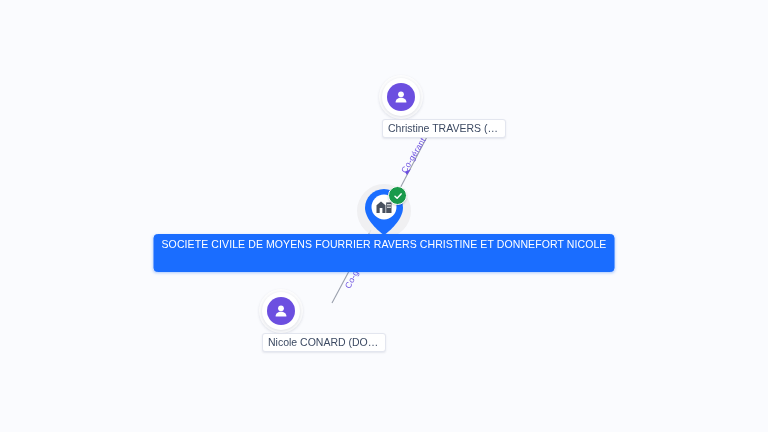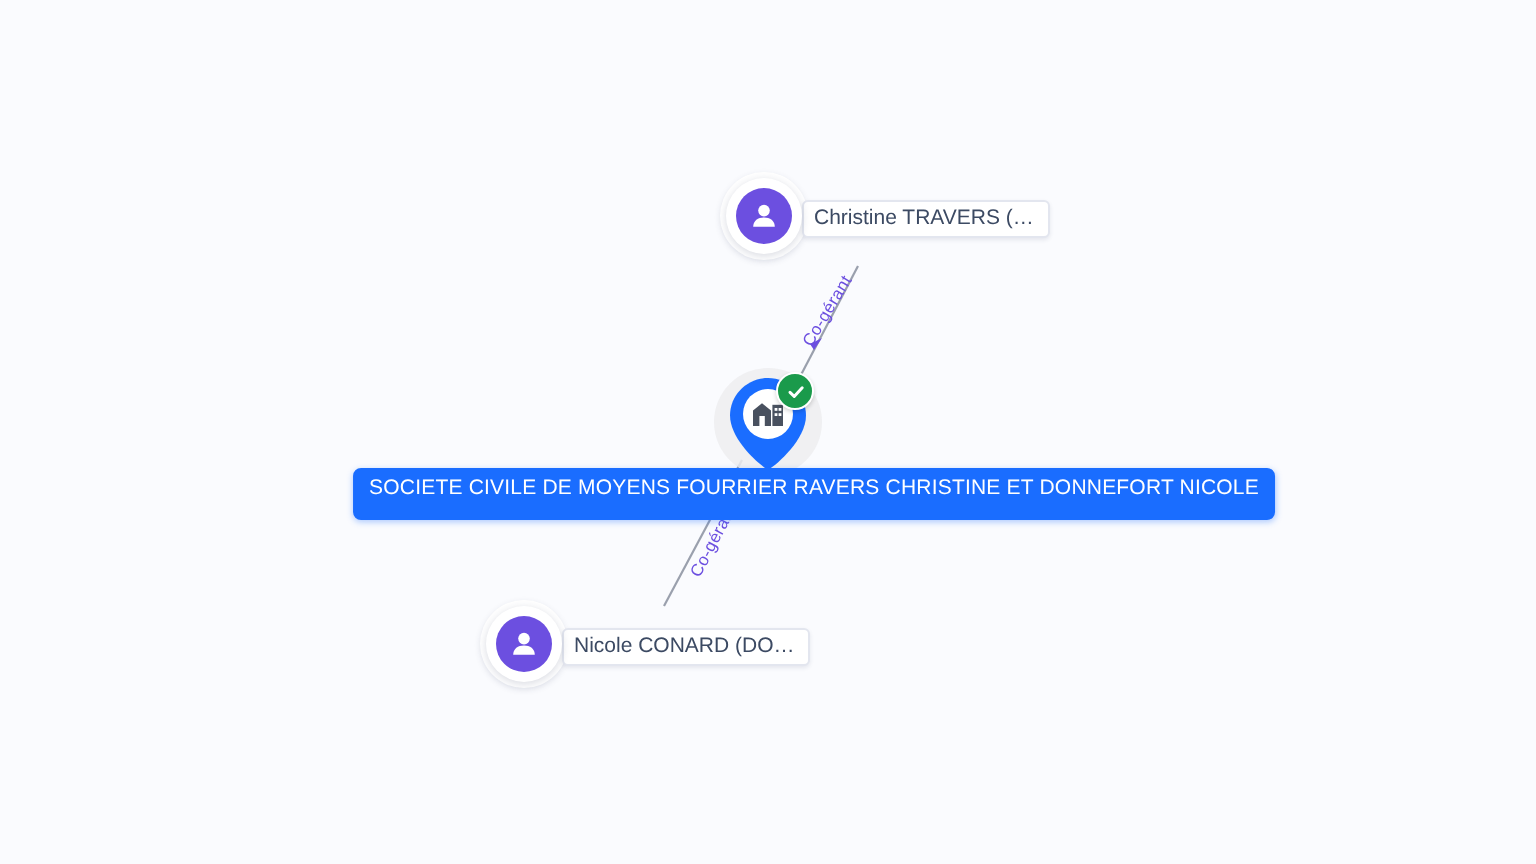--- a/index.html
+++ b/index.html
@@ -26,22 +26,21 @@
     width: 768px;
     height: 432px;
     pointer-events: none;
   }
 
   
   .node {
     position: absolute;
     transform: translate(-50%, -50%);
     display: flex;
-    flex-direction: row;
-    align-items: center;
+    flex-direction: column;
   }
 
   
   .pin-halo {
     position: absolute;
     left: 50%;
     top: 50%;
     width: 54px;
     height: 54px;
     margin-left: -27px;
@@ -138,24 +137,23 @@
   .chip-selected {
     position: absolute;
     transform: translate(-50%, 0);
     background: #1a6dff;
     border: 1px solid #1a6dff;
     border-radius: 4px;
     color: #ffffff;
     font-size: 10.5px;
     line-height: 13px;
     letter-spacing: .1px;
-    padding: 3px 7px 8px 7px;
+    padding: 3px 7px 20px 7px;
     white-space: nowrap;
     box-shadow: 0 1px 3px rgba(26,109,255,.35);
-    margin-left: 23px;
   }
 
   
   .edge-label {
     position: absolute;
     font-size: 8.5px;
     line-height: 9px;
     color: #6c4fe0;
     white-space: nowrap;
     transform-origin: 50% 50%;

